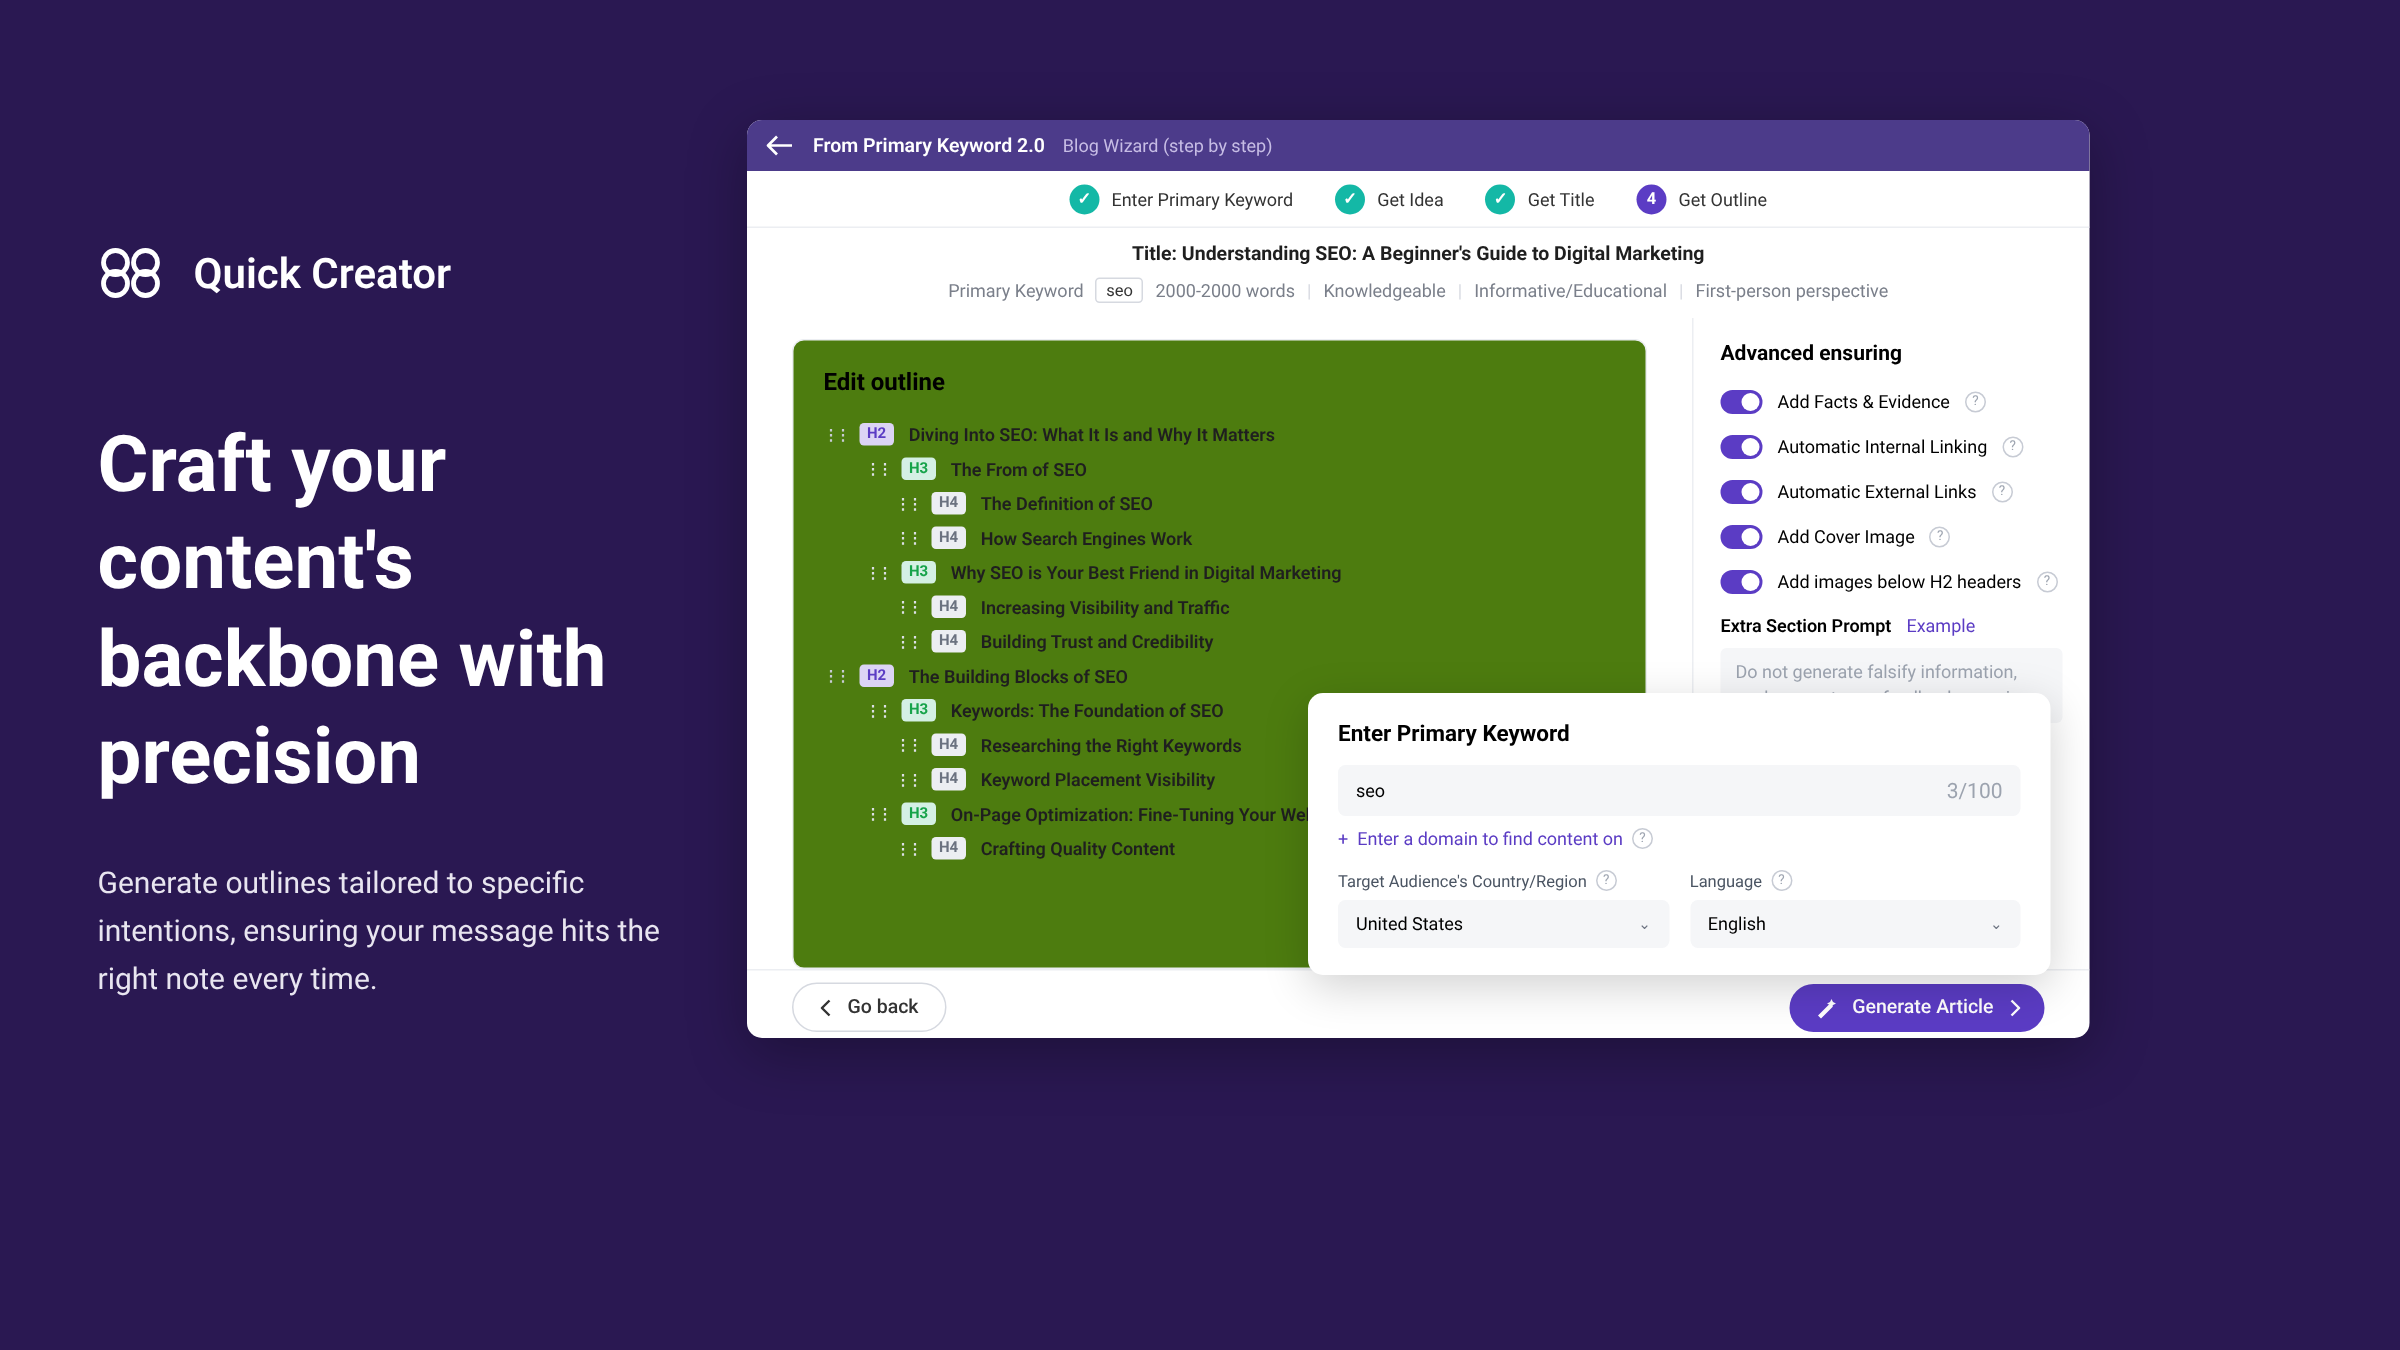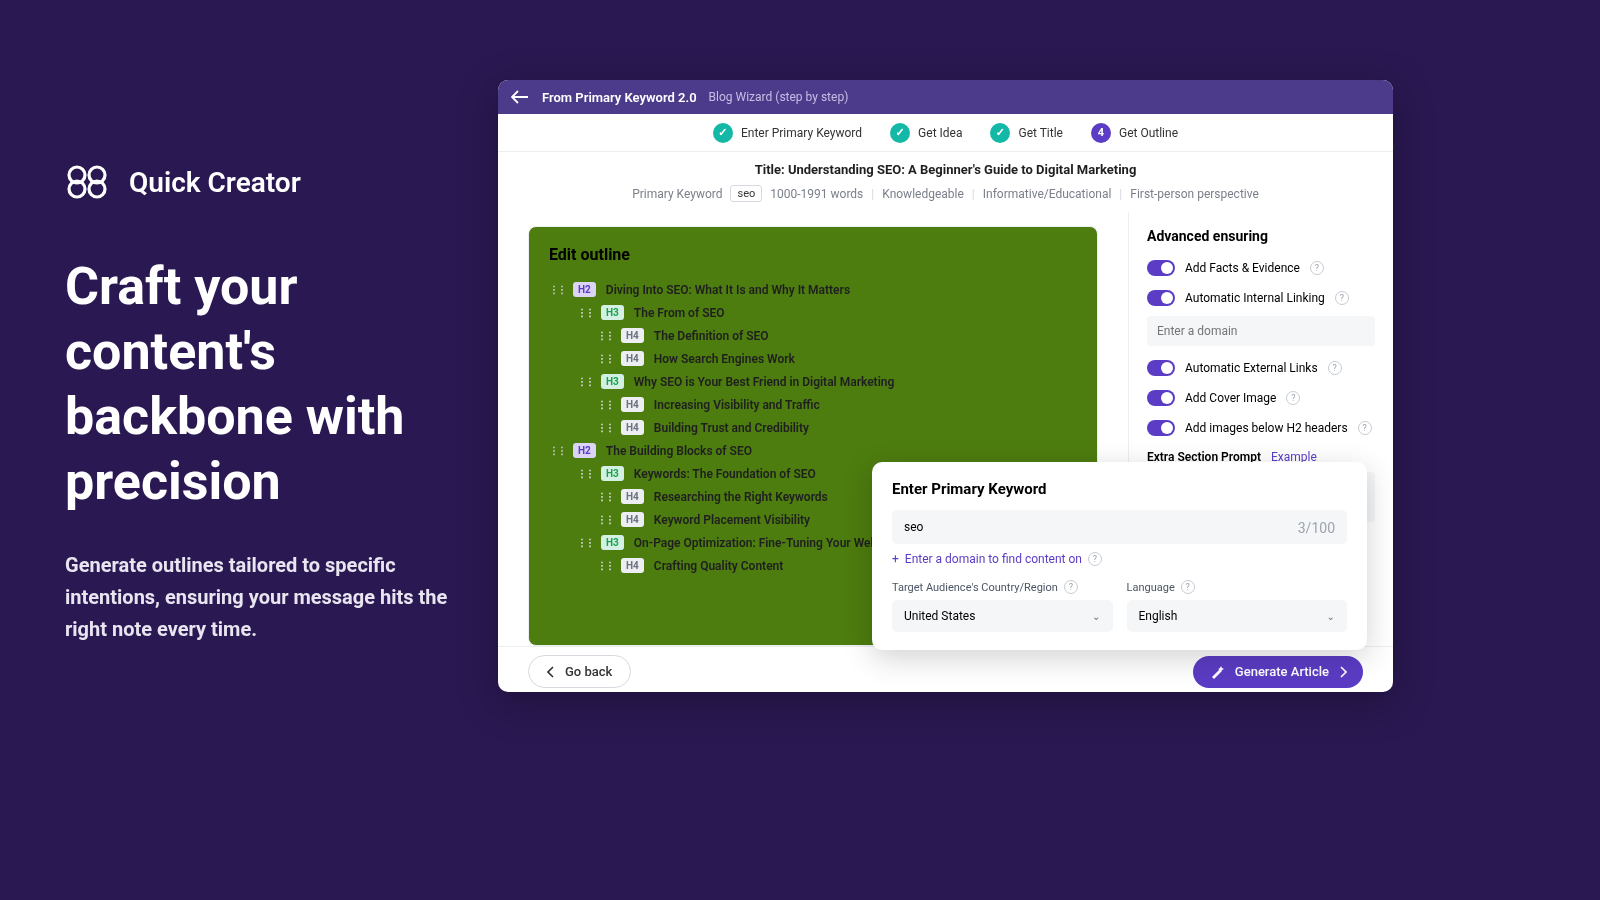--- a/index.html
+++ b/index.html
@@ -1,22 +1,22 @@
 <!DOCTYPE html>
 <html><head>
 <meta charset="utf-8">
 <style>
 *{margin:0;padding:0;box-sizing:border-box;font-family:-apple-system,BlinkMacSystemFont,"Segoe UI",Roboto,sans-serif}
 body{background:#2a1852;width:1600px;height:900px;position:relative;overflow:hidden}
 .hero{position:absolute;left:65px;top:165px;width:420px;color:#fff}
-.logo-row{display:flex;align-items:center;gap:20px;margin-bottom:55px}
+.logo-row{display:flex;align-items:center;gap:20px;margin-bottom:78px}
 .logo-icon{width:44px;height:34px}
 .logo-text{font-size:28px;font-weight:600}
 .hero-title{font-size:52px;font-weight:700;line-height:1.25;margin-bottom:35px}
-.hero-sub{font-size:20px;line-height:1.6;font-weight:700;color:#e8e5f0}
+.hero-sub{font-size:20px;line-height:1.6;font-weight:400;color:#e8e5f0}
 .app{position:absolute;left:498px;top:80px;width:895px;height:612px;background:#fff;border-radius:10px;overflow:hidden;box-shadow:0 10px 40px rgba(0,0,0,.3)}
 .app-header{height:34px;background:#4c3b8a;display:flex;align-items:center;padding:0 12px;gap:12px;color:#fff}
 .back-arrow{width:20px;height:20px;display:flex;align-items:center;justify-content:center;cursor:pointer}
 .hdr-title{font-size:13px;font-weight:600}
 .hdr-sub{font-size:12px;color:#c7bde5}
 .stepper{height:38px;background:#fff;border-bottom:1px solid #eceef2;display:flex;align-items:center;justify-content:center;gap:28px}
 .step{display:flex;align-items:center;gap:8px;font-size:12px;color:#333}
 .step-badge{width:20px;height:20px;border-radius:50%;display:flex;align-items:center;justify-content:center;color:#fff;font-size:11px;font-weight:700}
 .step-done{background:#14b8a6}
 .step-cur{background:#5b3cc4}
@@ -112,21 +112,21 @@
     </div>
   </div>
 
   <div class="meta-bar">
     <div class="meta-title">
       <span>Title: </span><span>Understanding SEO: A Beginner's Guide to Digital Marketing</span>
     </div>
     <div class="meta-row">
       <span>Primary Keyword</span>
       <span class="chip">seo</span>
-      <span>1000-1991 words</span>
+      <span>2000-2000 words</span>
         <span class="sep">|</span>
       <span>Knowledgeable</span>
         <span class="sep">|</span>
       <span>Informative/Educational</span>
         <span class="sep">|</span>
       <span>First-person perspective</span>
     </div>
   </div>
 
   <div class="main">
@@ -208,21 +208,20 @@
       <div class="setting">
         <div class="toggle"></div>
         <span>Add Facts &amp; Evidence</span>
         <span class="qmark">?</span>
       </div>
       <div class="setting">
         <div class="toggle"></div>
         <span>Automatic Internal Linking</span>
         <span class="qmark">?</span>
       </div>
-      <input class="right-input" placeholder="Enter a domain" style="">
       <div class="setting">
         <div class="toggle"></div>
         <span>Automatic External Links</span>
         <span class="qmark">?</span>
       </div>
       <div class="setting">
         <div class="toggle"></div>
         <span>Add Cover Image</span>
         <span class="qmark">?</span>
       </div>

